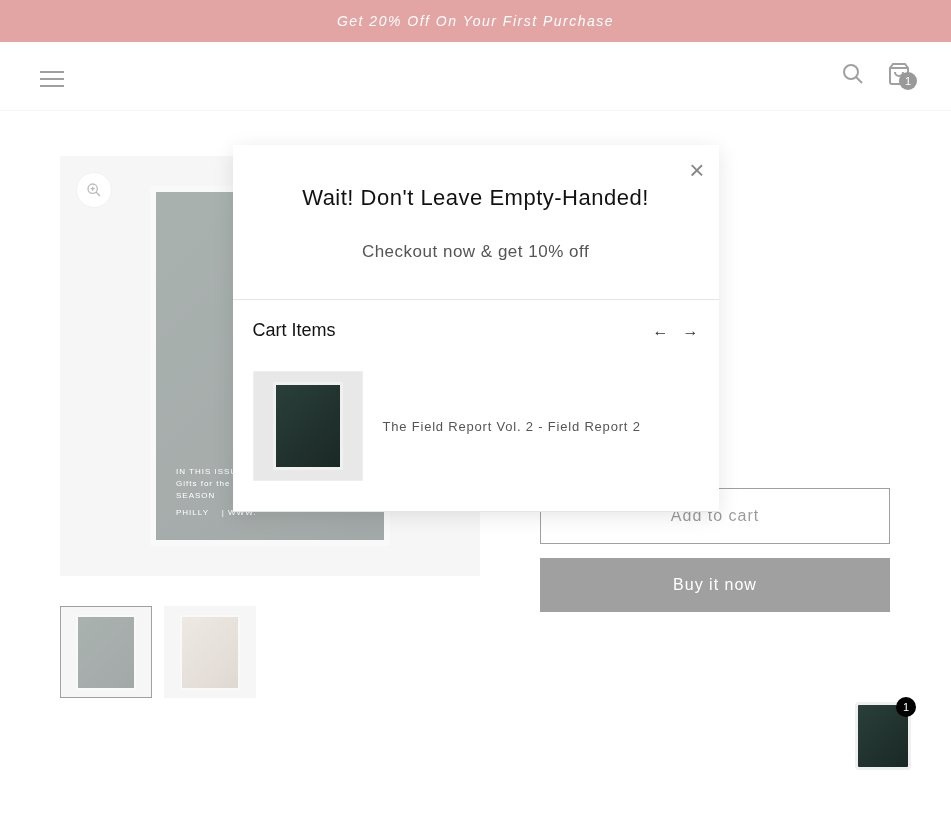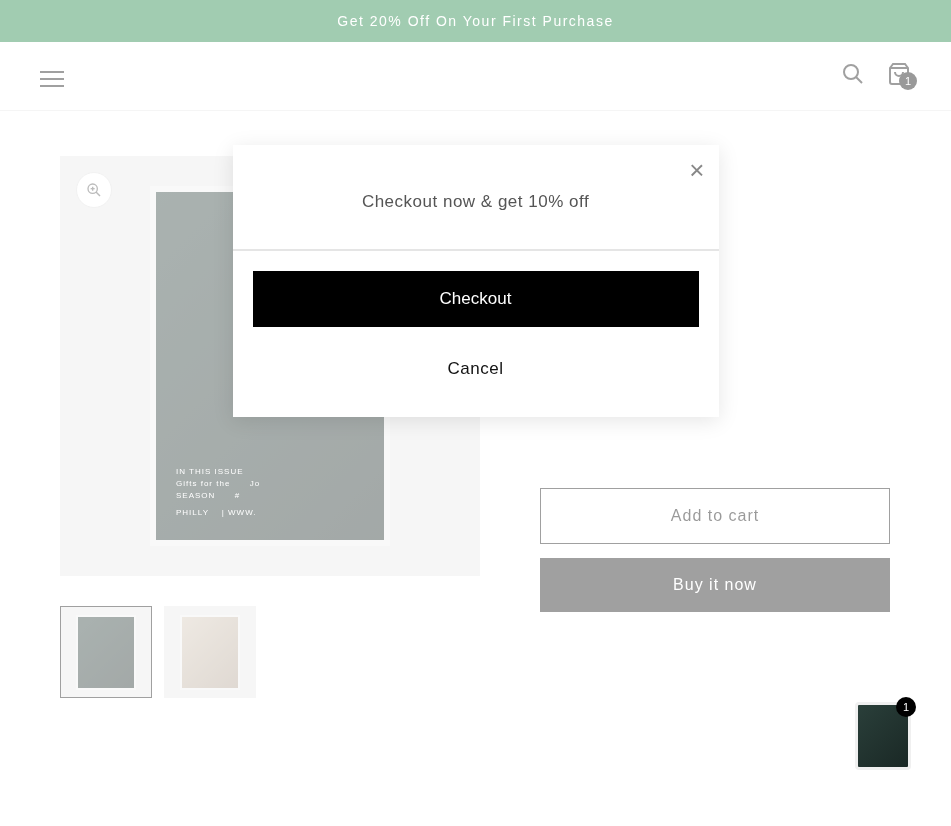--- a/index.html
+++ b/index.html
@@ -1,18 +1,18 @@
 <!DOCTYPE html>
 <html><head>
   <meta charset="utf-8">
   <style>
     * { margin: 0; padding: 0; box-sizing: border-box; }
     body { font-family: -apple-system, BlinkMacSystemFont, 'Segoe UI', Arial, sans-serif; background: #fff; overflow: hidden; width: 951px; height: 826px; position: relative; }
     
-    .announcement-bar { background: #15803d; color: #fff; text-align: center; padding: 13px 0; font-size: 14px; letter-spacing: 1.5px; }
+    .announcement-bar { background: #b91c1c; color: #fff; text-align: center; padding: 13px 0; font-size: 14px; letter-spacing: 1.5px; font-style: italic; }
     
     .header { display: flex; align-items: center; justify-content: space-between; padding: 20px 40px; border-bottom: 1px solid #e5e5e5; }
     .header-left { display: flex; align-items: center; }
     .menu-icon { width: 24px; height: 20px; cursor: pointer; }
     .menu-icon span { display: block; height: 2px; background: #121212; margin: 5px 0; width: 24px; }
     .store-name { font-size: 24px; color: #121212; }
     .header-right { display: flex; align-items: center; gap: 22px; }
     .search-icon svg, .cart-icon svg { width: 24px; height: 24px; }
     .cart-wrapper { position: relative; }
     .cart-badge { position: absolute; top: 10px; right: -6px; background: #000; color: #fff; border-radius: 50%; width: 18px; height: 18px; font-size: 11px; display: flex; align-items: center; justify-content: center; }
@@ -138,27 +138,39 @@
       <button class="buy-now">Buy it now</button>
     </div>
   </div>
 </div>
 
 <div class="overlay"></div>
 
 <div class="modal">
   <button class="modal-close">×</button>
   <div class="modal-header">
+    <div class="modal-title">Wait! Don't Leave Empty-Handed!</div>
     <div class="modal-subtitle">Checkout now &amp; get 10% off</div>
   </div>
   <hr class="modal-divider">
+  <div class="cart-section">
+    <div class="cart-header">
+      <div class="cart-header-title">Cart Items</div>
+      <div class="nav-arrows">
+        <span>←</span>
+        <span>→</span>
+      </div>
+    </div>
+    <div class="cart-item">
+      <div class="cart-item-img">
+          <div class="cart-thumb"></div>
+        </div>
+      <div class="cart-item-name">The Field Report Vol. 2 - Field Report 2</div>
+    </div>
+  </div>
   <hr class="modal-divider">
-  <div class="modal-actions" style="padding-top:20px">
-    <button class="checkout-btn">Checkout</button>
-    <button class="cancel-btn">Cancel</button>
-  </div>
 </div>
 
 <div class="floating-cart">
   <div class="floating-img">
     <div class="floating-badge">1</div>
   </div>
 </div>
 
 </body></html>

